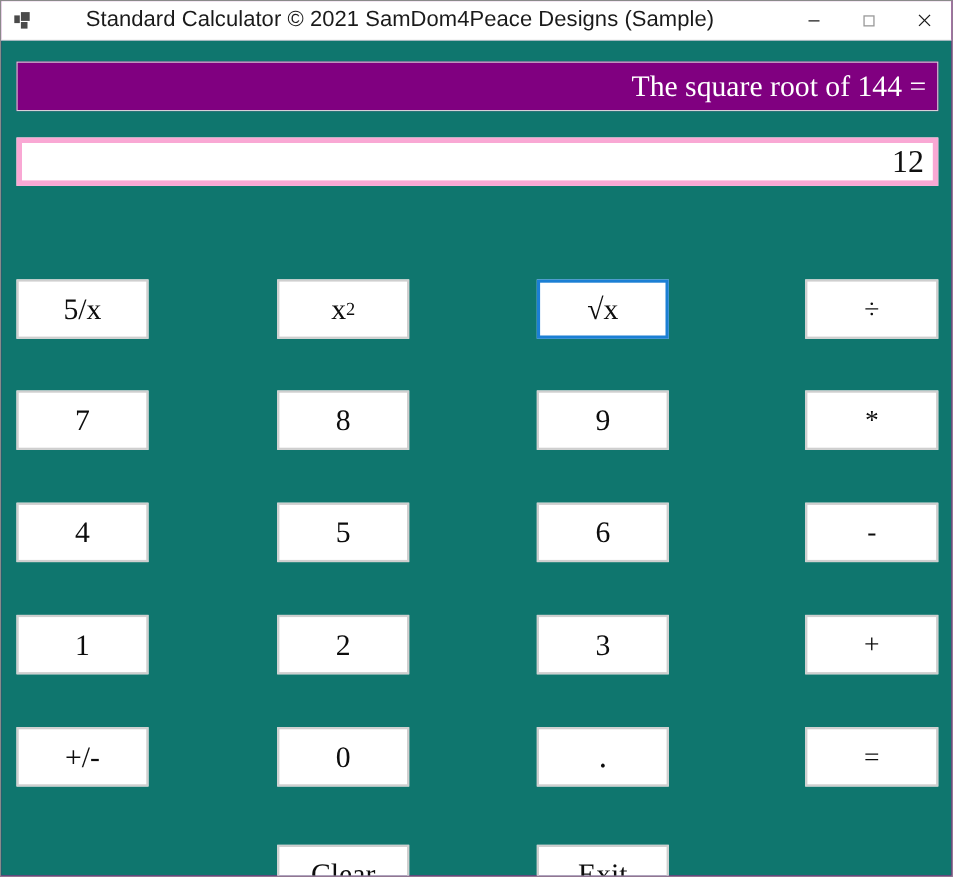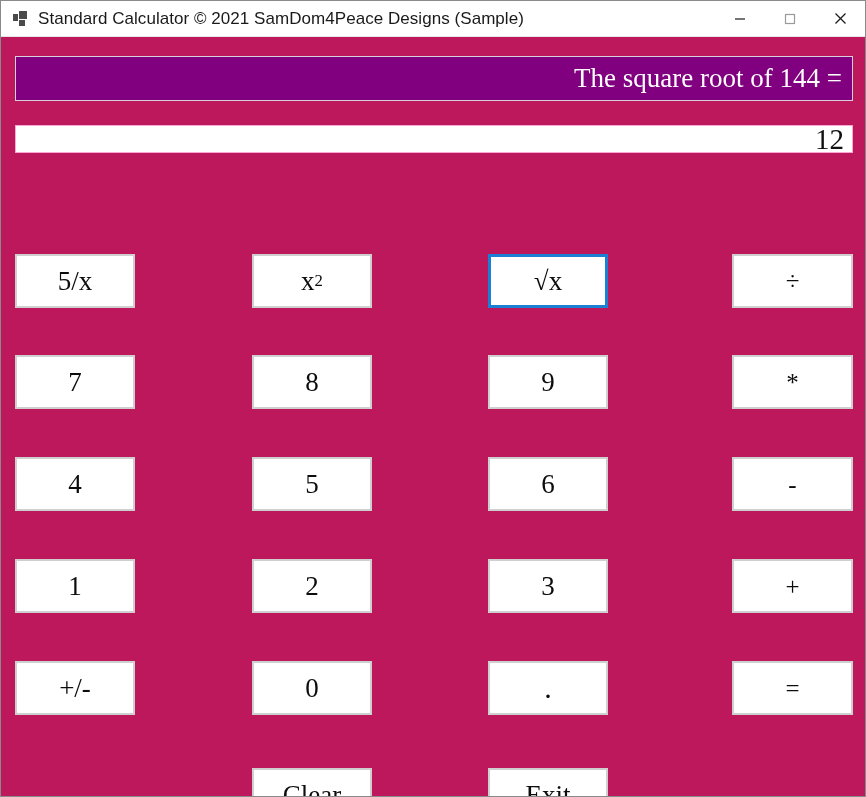--- a/index.html
+++ b/index.html
@@ -46,24 +46,25 @@
   .app-icon i {
     position: absolute;
     background: #4a4a4a;
     display: block;
   }
   .app-icon i.sq1 { left: 0;  top: 3px;  width: 5px; height: 7px; }
   .app-icon i.sq2 { left: 6px; top: 0;   width: 8px; height: 8px; }
   .app-icon i.sq3 { left: 6px; top: 9px; width: 6px; height: 6px; }
 
   .title-text {
-    font-size: 17px;
+    font-size: 20px;
     color: #1a1a1a;
     white-space: nowrap;
     letter-spacing: 0.05px;
+    margin-left: 40px;
   }
 
   .win-controls {
     margin-left: auto;
     display: flex;
     height: 36px;
   }
   .win-btn {
     width: 50px;
     height: 36px;
@@ -71,21 +72,21 @@
     align-items: center;
     justify-content: center;
     background: transparent;
   }
   .win-btn svg { display: block; }
 
   
   .client {
     position: absolute;
     top: 36px; left: 0; right: 0; bottom: 0;
-    background: #be185d;
+    background: #0f766e;
   }
 
   
   .expression-bar {
     position: absolute;
     left: 14px;
     top: 19px;
     width: 838px;
     height: 45px;
     box-sizing: border-box;
@@ -102,23 +103,23 @@
     color: #ffffff;
     white-space: nowrap;
   }
 
   
   .result-field {
     position: absolute;
     left: 14px;
     top: 88px;
     width: 838px;
-    height: 28px;
-    box-sizing: border-box;
-    border: 1px solid #f9a8d4;
+    height: 44px;
+    box-sizing: border-box;
+    border: 5px solid #f9a8d4;
     background: #ffffff;
     display: flex;
     align-items: center;
     justify-content: flex-end;
     padding-right: 8px;
   }
   .result-text {
     font-family: "Liberation Serif", serif;
     font-size: 29px;
     color: #101010;

